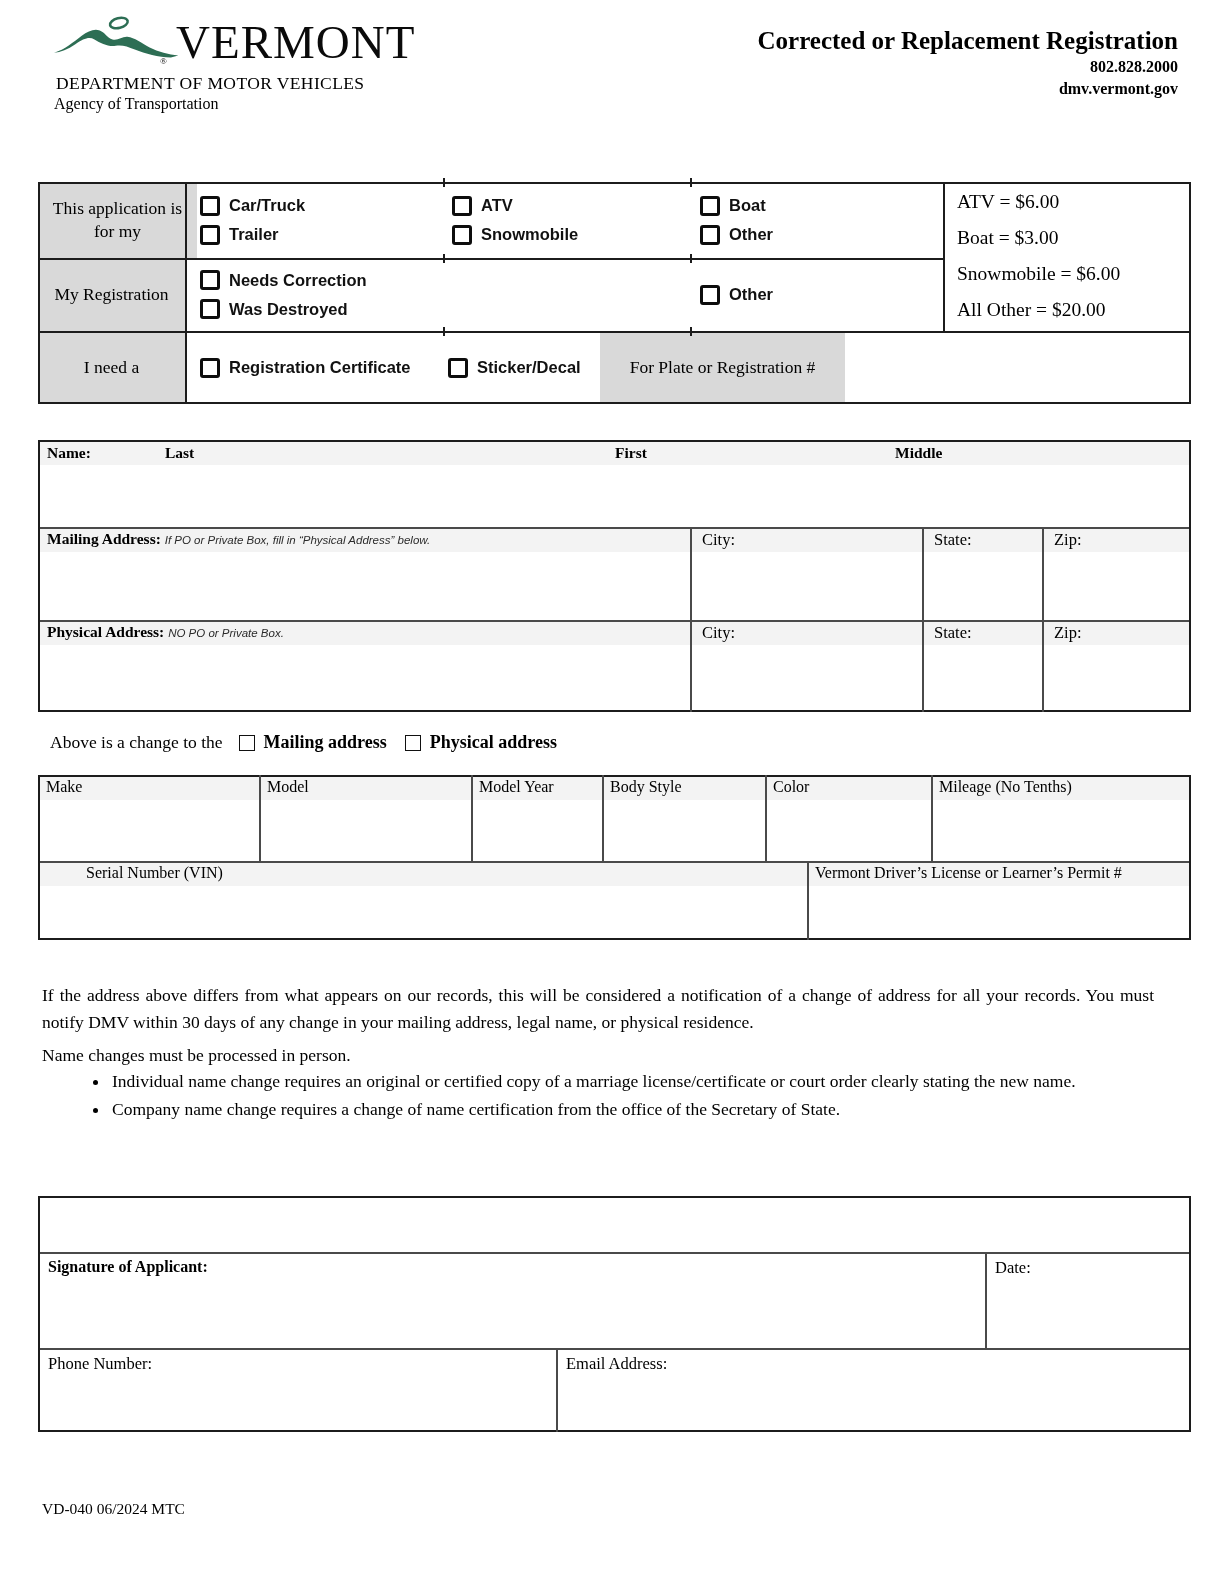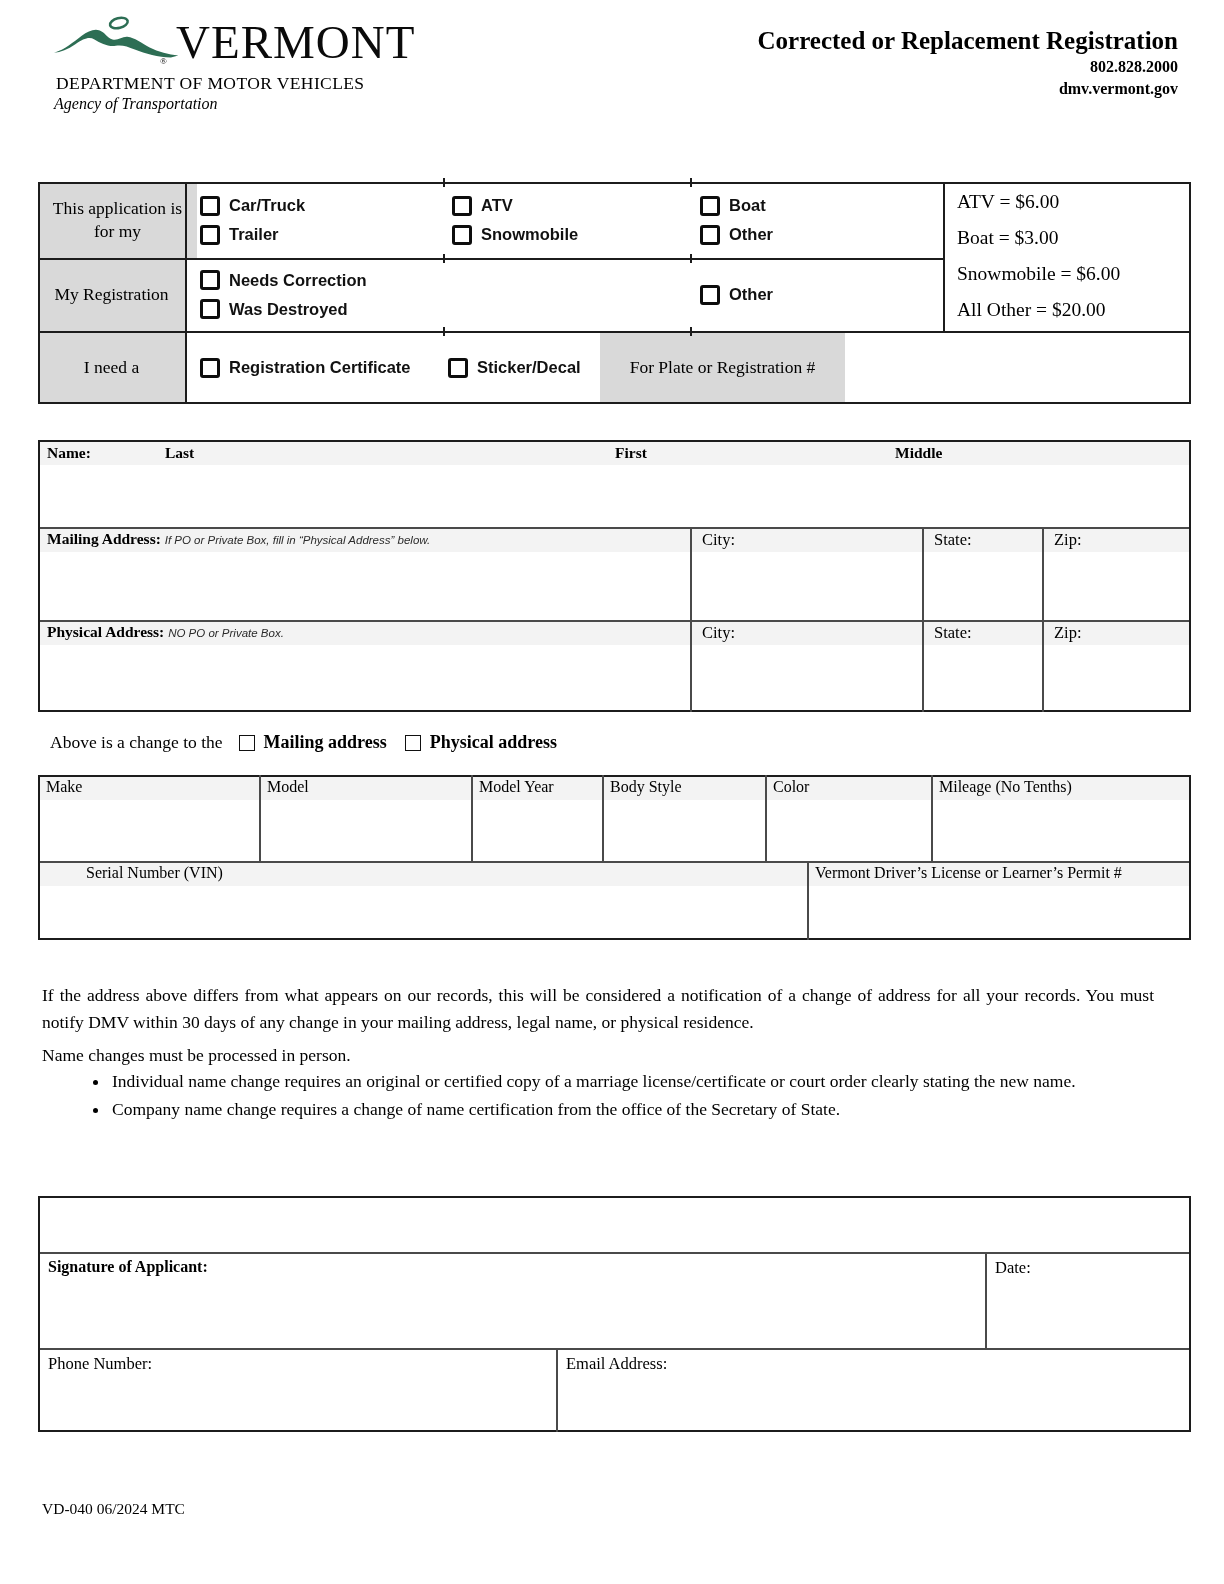--- a/index.html
+++ b/index.html
@@ -5,21 +5,21 @@
   html,body { margin:0; padding:0; background:#ffffff; }
   .page { position:relative; width:1224px; height:1584px; background:#ffffff;
           font-family:"Liberation Serif", serif; color:#000; overflow:hidden; }
   .abs { position:absolute; }
 
   
   .logo-row { position:absolute; left:52px; top:14px; display:flex; align-items:flex-end; }
   .logo-word { font-size:47px; letter-spacing:1px; color:#0a0a0a; line-height:1; margin-left:-14px; }
   .reg-mark { position:absolute; left:160px; top:56px; font-size:9px; }
   .dept-line { position:absolute; left:56px; top:73px; font-size:17.5px; letter-spacing:0.4px; }
-  .agency-line { position:absolute; left:54px; top:95px; font-size:16px; font-style:italic; }
+  .agency-line { position:absolute; left:54px; top:95px; font-size:16px; }
   .head-right { position:absolute; right:46px; top:26px; text-align:right; }
   .head-title { font-size:25px; font-weight:bold; line-height:1.2; }
   .head-sub { font-size:16px; font-weight:bold; line-height:1.35; }
 
   
   .hline { position:absolute; background:#1c1c1c; height:2px; }
   .vline { position:absolute; background:#1c1c1c; width:2px; }
   .hline-in { position:absolute; background:#4a4a4a; height:1.5px; }
   .vline-in { position:absolute; background:#4a4a4a; width:1.5px; }
   .tick { position:absolute; background:#1c1c1c; width:2px; height:9px; }

